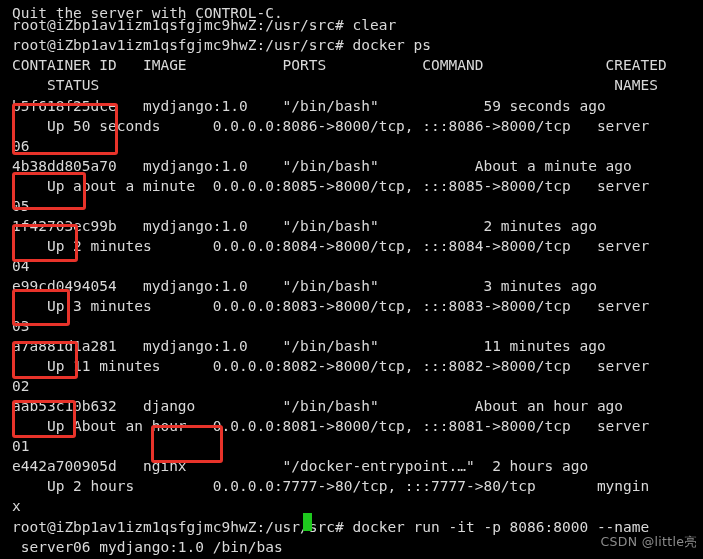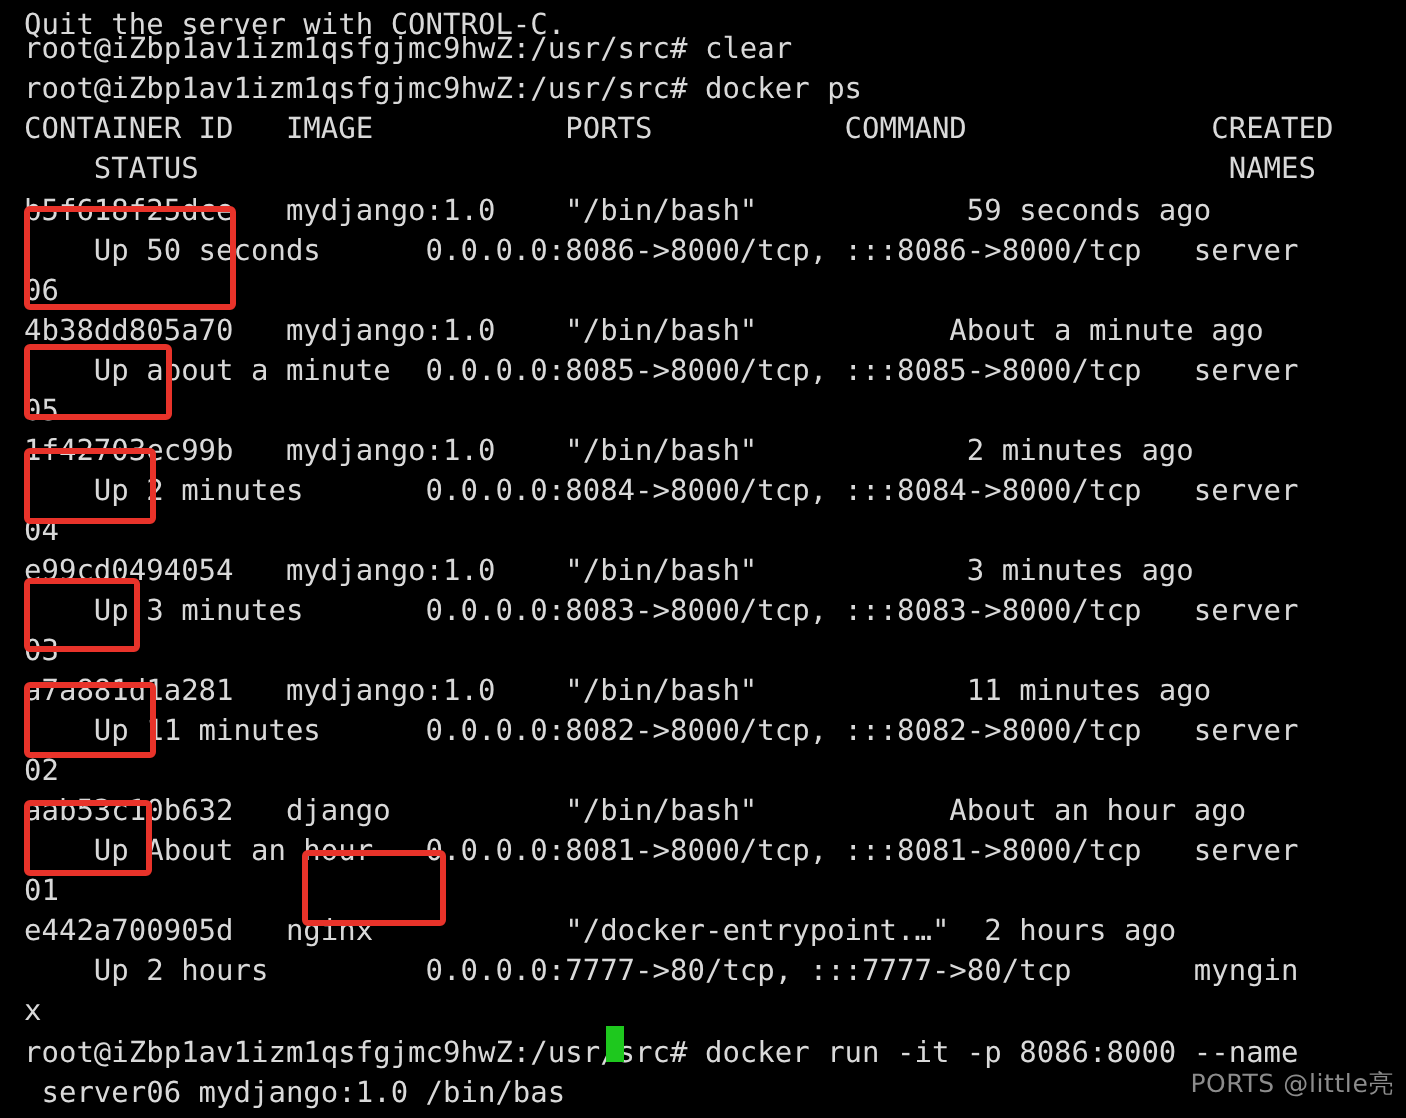--- a/index.html
+++ b/index.html
@@ -53,15 +53,15 @@
 <body>
 
 <div id="terminal">
 
   <div id="lines"><div class="line" style="top: 0px;">Quit the server with CONTROL-C.</div><div class="line" style="top: 12.3366px;">root@iZbp1av1izm1qsfgjmc9hwZ:/usr/src# clear</div><div class="line" style="top: 32.3834px;">root@iZbp1av1izm1qsfgjmc9hwZ:/usr/src# docker ps</div><div class="line" style="top: 52.4303px;">CONTAINER ID   IMAGE           PORTS           COMMAND              CREATED</div><div class="line" style="top: 72.4772px;">    STATUS                                                           NAMES</div><div class="line" style="top: 92.5241px;">b5f618f25dce   mydjango:1.0    "/bin/bash"            59 seconds ago</div><div class="line" style="top: 112.571px;">    Up 50 seconds      0.0.0.0:8086-&gt;8000/tcp, :::8086-&gt;8000/tcp   server</div><div class="line" style="top: 132.618px;">06</div><div class="line" style="top: 152.665px;">4b38dd805a70   mydjango:1.0    "/bin/bash"           About a minute ago</div><div class="line" style="top: 172.712px;">    Up about a minute  0.0.0.0:8085-&gt;8000/tcp, :::8085-&gt;8000/tcp   server</div><div class="line" style="top: 192.759px;">05</div><div class="line" style="top: 212.806px;">1f42703ec99b   mydjango:1.0    "/bin/bash"            2 minutes ago</div><div class="line" style="top: 232.852px;">    Up 2 minutes       0.0.0.0:8084-&gt;8000/tcp, :::8084-&gt;8000/tcp   server</div><div class="line" style="top: 252.899px;">04</div><div class="line" style="top: 272.946px;">e99cd0494054   mydjango:1.0    "/bin/bash"            3 minutes ago</div><div class="line" style="top: 292.993px;">    Up 3 minutes       0.0.0.0:8083-&gt;8000/tcp, :::8083-&gt;8000/tcp   server</div><div class="line" style="top: 313.04px;">03</div><div class="line" style="top: 333.087px;">a7a881d1a281   mydjango:1.0    "/bin/bash"            11 minutes ago</div><div class="line" style="top: 353.134px;">    Up 11 minutes      0.0.0.0:8082-&gt;8000/tcp, :::8082-&gt;8000/tcp   server</div><div class="line" style="top: 373.181px;">02</div><div class="line" style="top: 393.228px;">aab53c10b632   django          "/bin/bash"           About an hour ago</div><div class="line" style="top: 413.274px;">    Up About an hour   0.0.0.0:8081-&gt;8000/tcp, :::8081-&gt;8000/tcp   server</div><div class="line" style="top: 433.321px;">01</div><div class="line" style="top: 453.368px;">e442a700905d   nginx           "/docker-entrypoint.…"  2 hours ago</div><div class="line" style="top: 473.415px;">    Up 2 hours         0.0.0.0:7777-&gt;80/tcp, :::7777-&gt;80/tcp       myngin</div><div class="line" style="top: 493.462px;">x</div><div class="line" style="top: 513.509px;">root@iZbp1av1izm1qsfgjmc9hwZ:/usr/src# docker run -it -p 8086:8000 --name</div><div class="line" style="top: 533.556px;"> server06 mydjango:1.0 /bin/bas</div></div>
 
   <div id="boxes"><div class="highlight-box" style="left: 12px; top: 103px; width: 106px; height: 52px; border-color: rgb(232, 51, 42);"></div><div class="highlight-box" style="left: 12px; top: 172px; width: 74px; height: 38px; border-color: rgb(232, 51, 42);"></div><div class="highlight-box" style="left: 12px; top: 224px; width: 66px; height: 38px; border-color: rgb(232, 51, 42);"></div><div class="highlight-box" style="left: 12px; top: 289px; width: 58px; height: 37px; border-color: rgb(232, 51, 42);"></div><div class="highlight-box" style="left: 12px; top: 341px; width: 66px; height: 38px; border-color: rgb(232, 51, 42);"></div><div class="highlight-box" style="left: 12px; top: 400px; width: 64px; height: 38px; border-color: rgb(232, 51, 42);"></div><div class="highlight-box" style="left: 151px; top: 425px; width: 72px; height: 38px; border-color: rgb(232, 51, 42);"></div></div>
 
   <div class="cursor" id="cursor" style="left: 303px; top: 513px;"></div>
 
-  <div class="watermark">PORTS @little亮</div>
+  <div class="watermark">CSDN @little亮</div>
 
 </div>
 
 </body></html>

